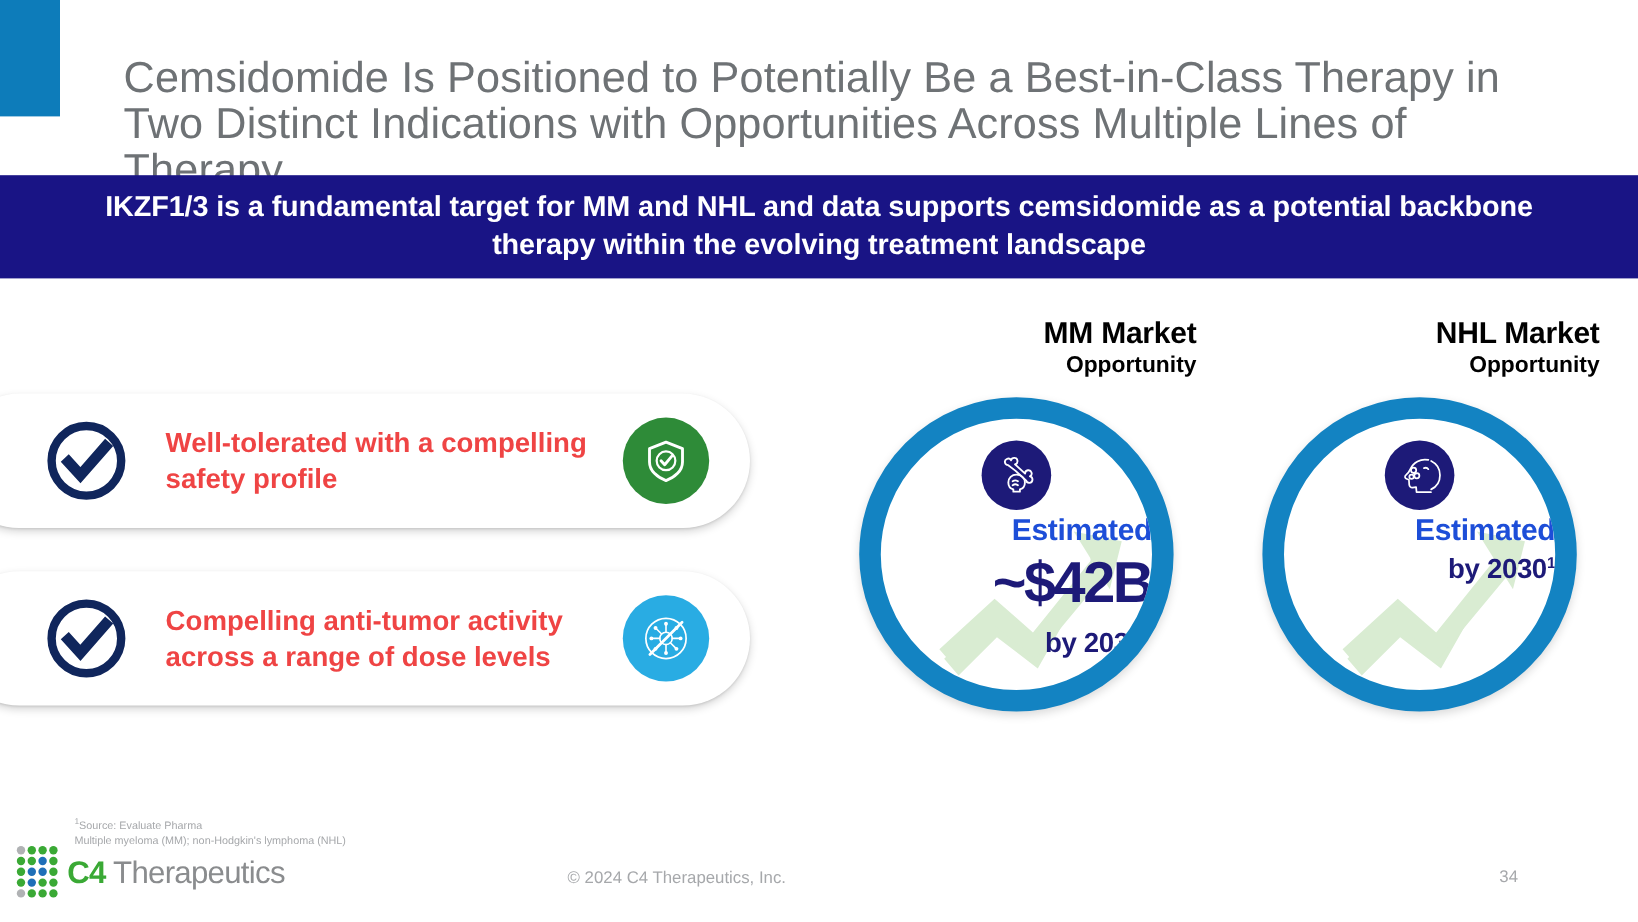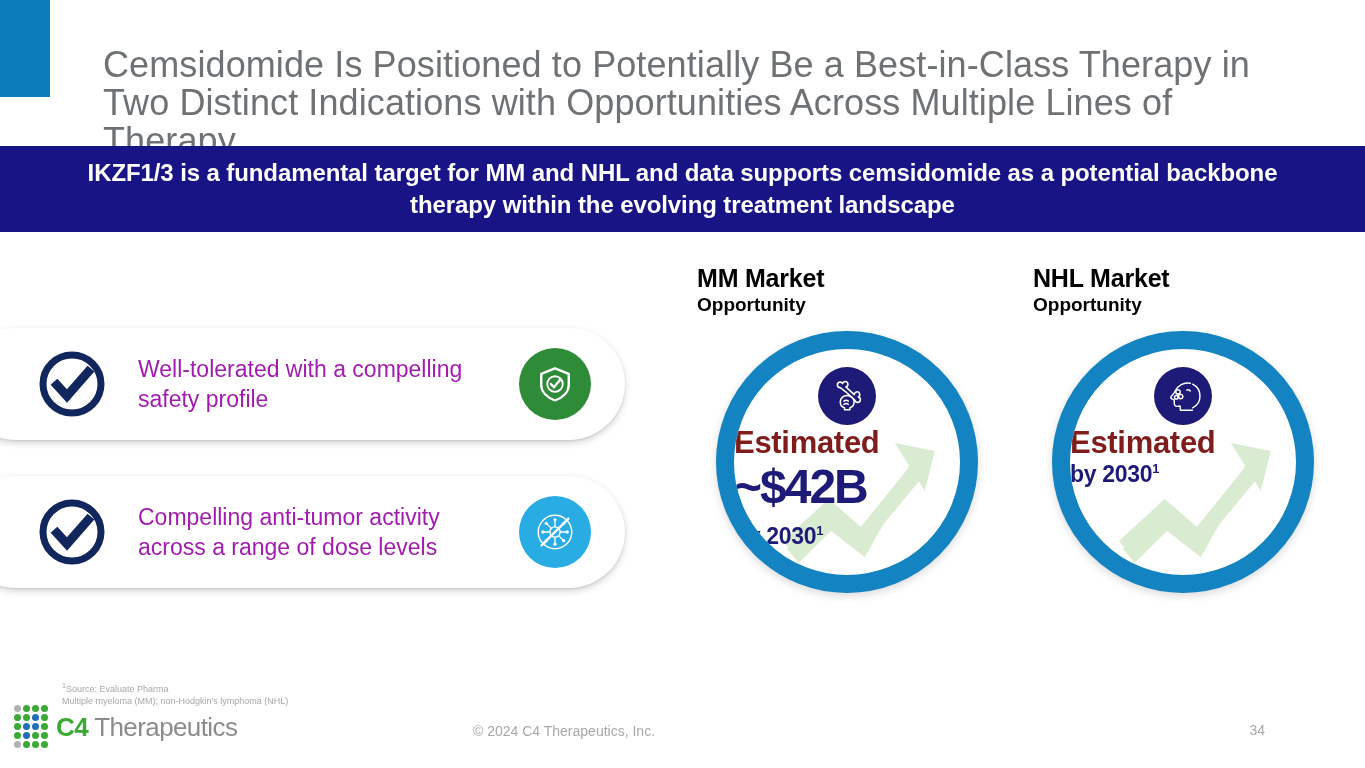--- a/index.html
+++ b/index.html
@@ -91,42 +91,42 @@
     width: 68px;
     height: 68px;
   }
   .card-text {
     position: absolute;
     left: 178px;
     top: 50%;
     transform: translateY(-50%);
     font-size: 23px;
     line-height: 30px;
-    color: #a21caf;
-    font-weight: 400;
+    color: #ef4444;
+    font-weight: 700;
     width: 360px;
   }
   .card-badge {
     position: absolute;
     right: 34px;
     top: 50%;
     transform: translateY(-50%);
     width: 72px;
     height: 72px;
     border-radius: 50%;
     display: flex;
     align-items: center;
     justify-content: center;
   }
 
   
   .market {
     position: absolute;
     width: 300px;
-    text-align: left;
+    text-align: right;
   }
   .market-mm  { left: 697px; top: 264px; }
   .market-nhl { left: 1033px; top: 264px; }
 
   .market-heading {
     font-size: 25px;
     font-weight: bold;
     color: #000000;
     line-height: 28px;
     letter-spacing: -0.2px;
@@ -170,23 +170,23 @@
     height: 58px;
     border-radius: 50%;
     background: #1d1a78;
     margin: 0 auto;
     display: flex;
     align-items: center;
     justify-content: center;
   }
   .est-label {
     margin-top: 4px;
-    font-size: 31px;
-    font-weight: bold;
-    color: #7f1d1d;
+    font-size: 25px;
+    font-weight: bold;
+    color: #1d4ed8;
     line-height: 27px;
     letter-spacing: -0.3px;
   }
   .est-value {
     font-size: 48px;
     font-weight: bold;
     color: #1d1a78;
     line-height: 62px;
     letter-spacing: -2px;
   }

